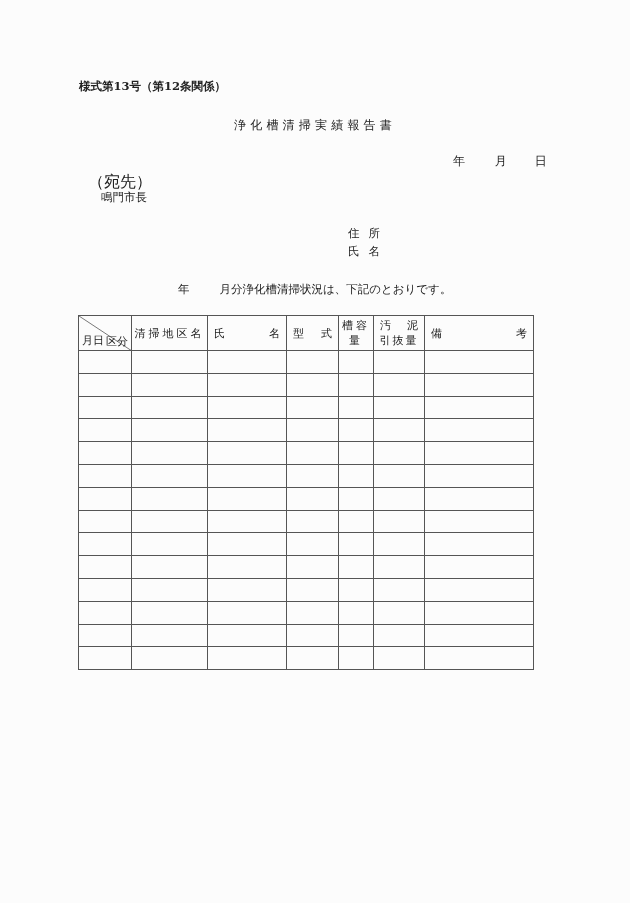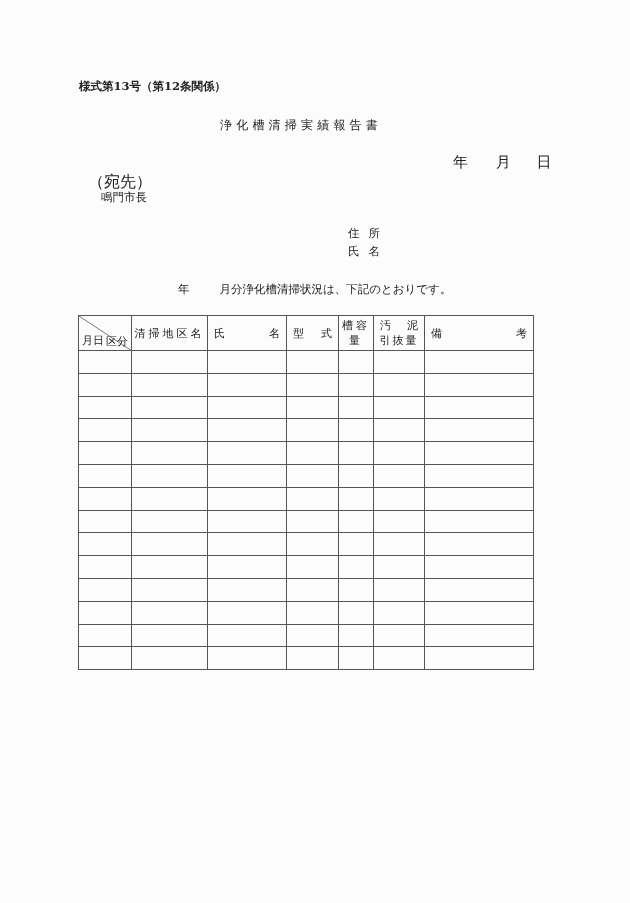--- a/index.html
+++ b/index.html
@@ -6,22 +6,22 @@
   body {
     width: 630px; height: 903px;
     background: #fcfcfc;
     position: relative;
     font-family: "DejaVu Serif", "Liberation Serif", serif;
     color: #222;
     overflow: hidden;
   }
   .abs { position: absolute; white-space: nowrap; }
   .form-number { left: 79px; top: 79px; font-size: 11.5px; font-weight: bold; }
-  .doc-title { left: 220px; top: 117px; font-size: 12px; letter-spacing: 4.2px; }
-  .date-line { left: 453px; top: 153px; font-size: 15px; }
+  .doc-title { left: 234px; top: 117px; font-size: 12px; letter-spacing: 4.2px; }
+  .date-line { left: 453px; top: 153px; font-size: 12px; }
   .date-line span { display: inline-block; }
   .addressee-label { left: 88px; top: 172px; font-size: 16px; }
   .addressee-name { left: 101px; top: 190px; font-size: 11.5px; }
   .applicant-address { left: 348px; top: 226px; font-size: 11.5px; letter-spacing: 9px; }
   .applicant-name { left: 348px; top: 244px; font-size: 11.5px; letter-spacing: 9px; }
   .statement { left: 178px; top: 282px; font-size: 11.5px; }
   .statement .gap { display: inline-block; width: 30px; }
 
   table.report {
     position: absolute; left: 78px; top: 315px;

